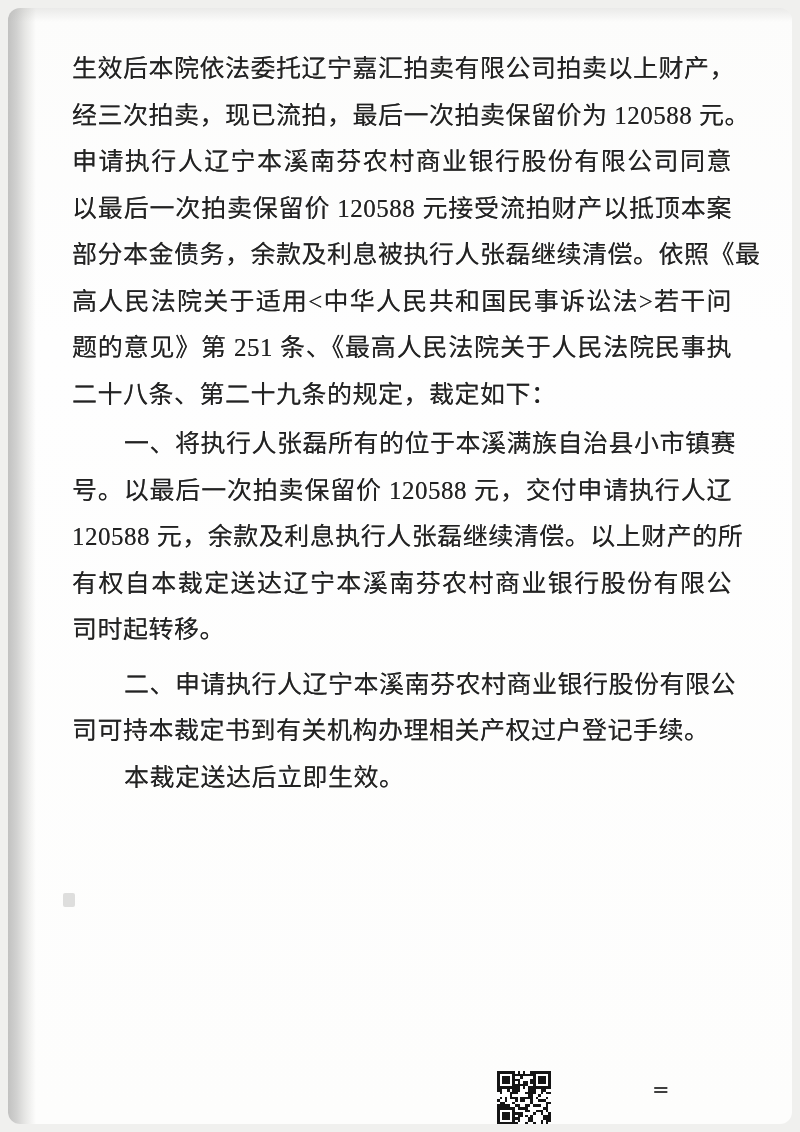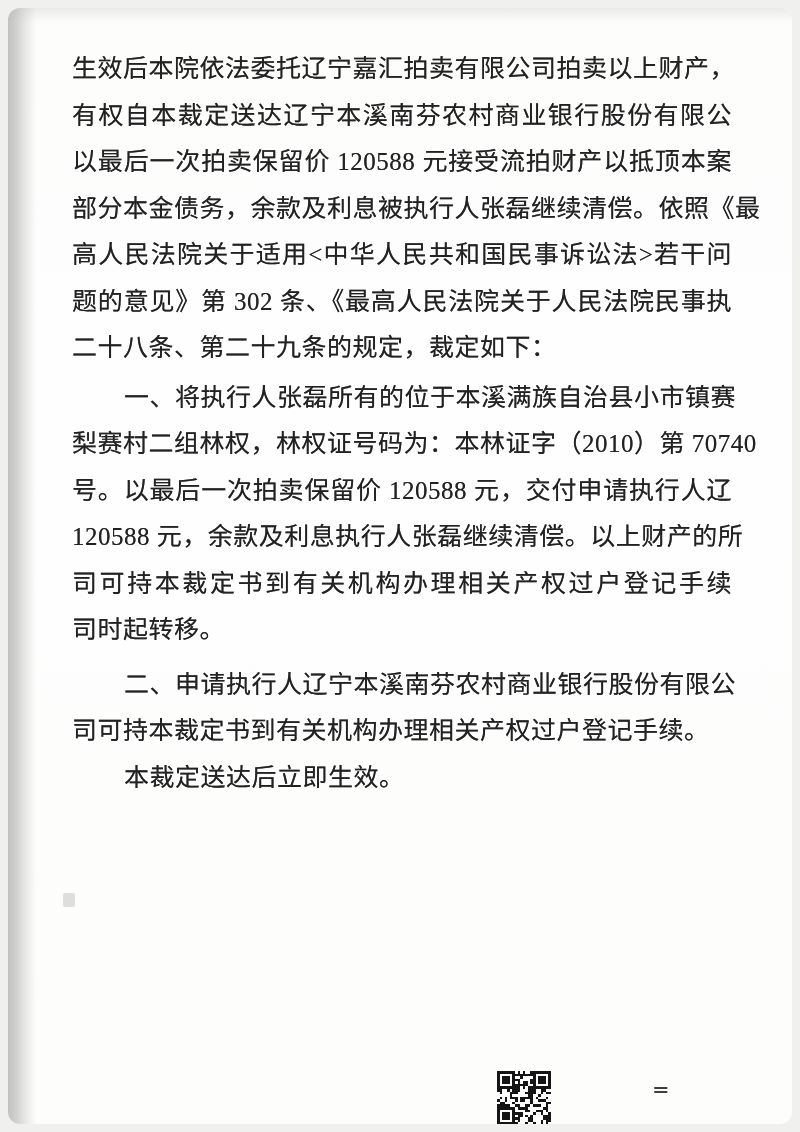--- a/index.html
+++ b/index.html
@@ -94,31 +94,31 @@
 </head>
 <body>
 
 <div class="frame">
   <div class="paper">
     <div class="edge-shadow"></div>
     <div class="edge-shadow-top"></div>
 
     <div class="text-block" id="text-block">
         <div class="line">生效后本院依法委托辽宁嘉汇拍卖有限公司拍卖以上财产，</div>
-        <div class="line">有权自本裁定送达辽宁本溪南芬农村商业银行股份有限公</div>
+        <div class="line">经三次拍卖，现已流拍，最后一次拍卖保留价为 120588 元。</div>
+        <div class="line">申请执行人辽宁本溪南芬农村商业银行股份有限公司同意</div>
         <div class="line">以最后一次拍卖保留价 120588 元接受流拍财产以抵顶本案</div>
         <div class="line">部分本金债务，余款及利息被执行人张磊继续清偿。依照《最</div>
         <div class="line">高人民法院关于适用&lt;中华人民共和国民事诉讼法&gt;若干问</div>
-        <div class="line">题的意见》第 302 条、《最高人民法院关于人民法院民事执</div>
+        <div class="line">题的意见》第 251 条、《最高人民法院关于人民法院民事执</div>
         <div class="line no-stretch">二十八条、第二十九条的规定，裁定如下：</div>
         <div class="line indent gap-small">一、将执行人张磊所有的位于本溪满族自治县小市镇赛</div>
-        <div class="line">梨赛村二组林权，林权证号码为：本林证字（2010）第 70740</div>
         <div class="line">号。以最后一次拍卖保留价 120588 元，交付申请执行人辽</div>
         <div class="line">120588 元，余款及利息执行人张磊继续清偿。以上财产的所</div>
-        <div class="line">司可持本裁定书到有关机构办理相关产权过户登记手续</div>
+        <div class="line">有权自本裁定送达辽宁本溪南芬农村商业银行股份有限公</div>
         <div class="line no-stretch">司时起转移。</div>
         <div class="line indent gap-para">二、申请执行人辽宁本溪南芬农村商业银行股份有限公</div>
         <div class="line no-stretch">司可持本裁定书到有关机构办理相关产权过户登记手续。</div>
         <div class="line no-stretch indent">本裁定送达后立即生效。</div>
       </div>
 
     <div class="smudge"></div>
 
     <svg class="qr" id="qr-svg" viewBox="0 0 21 21" shape-rendering="crispEdges">
         <rect x="0" y="0" width="21" height="21" fill="#ffffff"></rect>

